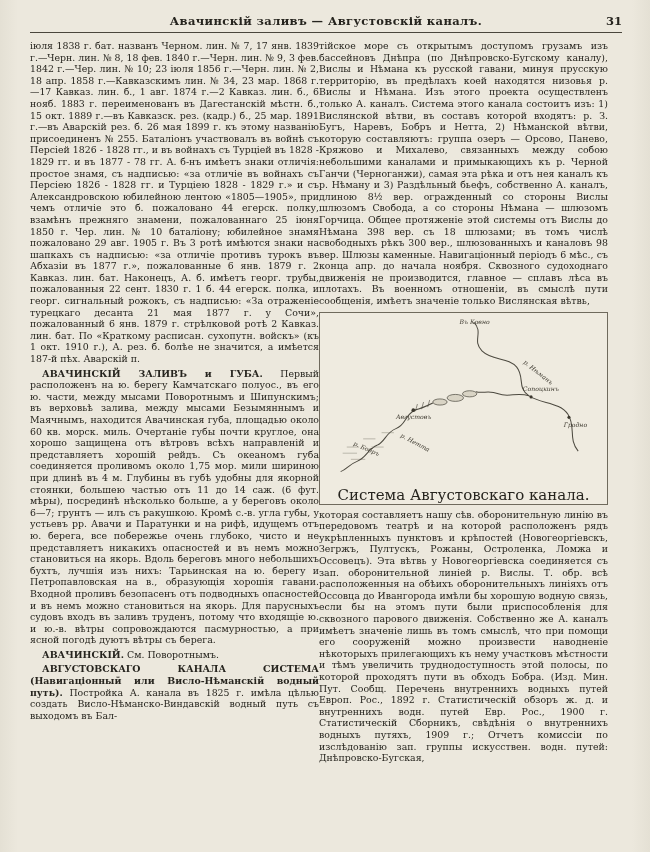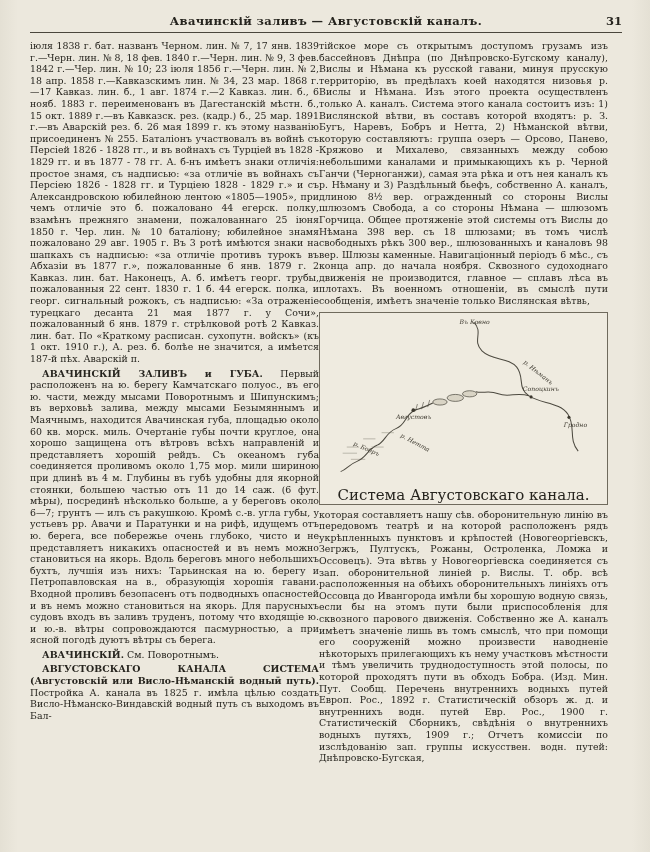--- a/index.html
+++ b/index.html
@@ -84,21 +84,21 @@
 
   <div class="columns">
 
     <div class="col">
       <p class="para noindent"><span>іюля 1838 г. бат. названъ Черном. лин. № 7, 17 янв. 1839 г.—Черн. лин. № 8, 18 фев. 1840 г.—Черн. лин. № 9, 3 фев. 1842 г.—Чер. лин. № 10; 23 іюля 1856 г.—Черн. лин. № 2, 18 апр. 1858 г.—Кавказскимъ лин. № 34, 23 мар. 1868 г.—17 Кавказ. лин. б., 1 авг. 1874 г.—2 Кавказ. лин. б., 6 нояб. 1883 г. переименованъ въ Дагестанскій мѣстн. б., 15 окт. 1889 г.—въ Кавказск. рез. (кадр.) б., 25 мар. 1891 г.—въ Аварскій рез. б. 26 мая 1899 г. къ этому названію присоединенъ № 255. Баталіонъ участвовалъ въ войнѣ съ Персіей 1826 - 1828 гг., и въ войнахъ съ Турціей въ 1828 - 1829 гг. и въ 1877 - 78 гг. А. б-нъ имѣетъ знаки отличія: простое знамя, съ надписью: «за отличіе въ войнахъ съ Персіею 1826 - 1828 гг. и Турціею 1828 - 1829 г.» и съ Александровскою юбилейною лентою «1805—1905», при чемъ отличіе это б. пожаловано 44 егерск. полку, взамѣнъ прежняго знамени, пожалованнаго 25 іюня 1850 г. Чер. лин. № 10 баталіону; юбилейное знамя пожаловано 29 авг. 1905 г. Въ 3 ротѣ имѣются знаки на шапкахъ съ надписью: «за отличіе противъ турокъ въ Абхазіи въ 1877 г.», пожалованные 6 янв. 1879 г. 2 Кавказ. лин. бат. Наконецъ, А. б. имѣетъ георг. трубы, пожалованныя 22 сент. 1830 г. 1 б. 44 егерск. полка, и георг. сигнальный рожокъ, съ надписью: «За отраженіе турецкаго десанта 21 мая 1877 г. у Сочи», пожалованный 6 янв. 1879 г. стрѣлковой ротѣ 2 Кавказ. лин. бат. По «Краткому расписан. сухопутн. войскъ» (къ 1 окт. 1910 г.), А. рез. б. болѣе не значится, а имѣется 187-й пѣх. Аварскій п.</span></p>
 
       <p class="para entry"><b class="head">АВАЧИНСКІЙ ЗАЛИВЪ и ГУБА.</b> <span>Первый расположенъ на ю. берегу Камчатскаго полуос., въ его ю. части, между мысами Поворотнымъ и Шипунскимъ; въ верховьѣ залива, между мысами Безымяннымъ и Маячнымъ, находится Авачинская губа, площадью около 60 кв. морск. миль. Очертаніе губы почти круглое, она хорошо защищена отъ вѣтровъ всѣхъ направленій и представляетъ хорошій рейдъ. Съ океаномъ губа соединяется проливомъ около 1,75 мор. мили шириною при длинѣ въ 4 м. Глубины въ губѣ удобны для якорной стоянки, большею частью отъ 11 до 14 саж. (6 фут. мѣры), посрединѣ нѣсколько больше, а у береговъ около 6—7; грунтъ — илъ съ ракушкою. Кромѣ с.-в. угла губы, у устьевъ рр. Авачи и Паратунки и на рифѣ, идущемъ отъ ю. берега, все побережье очень глубоко, чисто и не представляетъ никакихъ опасностей и въ немъ можно становиться на якорь. Вдоль береговъ много небольшихъ бухтъ, лучшія изъ нихъ: Тарьинская на ю. берегу и Петропавловская на в., образующія хорошія гавани. Входной проливъ безопасенъ отъ подводныхъ опасностей и въ немъ можно становиться на якорь. Для парусныхъ судовъ входъ въ заливъ труденъ, потому что входящіе ю. и ю.-в. вѣтры сопровождаются пасмурностью, а при ясной погодѣ дуютъ вѣтры съ берега.</span></p>
 
       <p class="para entry"><b class="head">АВАЧИНСКІЙ.</b> <span>См. Поворотнымъ.</span></p>
 
-      <p class="para entry"><b class="head">АВГУСТОВСКАГО КАНАЛА СИСТЕМА (Августовскій или Висло-Нѣманскій водный путь).</b> <span>Постройка А. канала въ 1825 г. имѣла цѣлью создать Висло-Нѣманско-Виндавскій водный путь съ выходомъ въ Бал-</span></p>
+      <p class="para entry"><b class="head">АВГУСТОВСКАГО КАНАЛА СИСТЕМА (Навигаціонный или Висло-Нѣманскій водный путь).</b> <span>Постройка А. канала въ 1825 г. имѣла цѣлью создать Висло-Нѣманско-Виндавскій водный путь съ выходомъ въ Бал-</span></p>
     </div>
 
     <div class="col">
       <p class="para noindent"><span>тійское море съ открытымъ доступомъ грузамъ изъ бассейновъ Днѣпра (по Днѣпровско-Бугскому каналу), Вислы и Нѣмана къ русской гавани, минуя прусскую территорію, въ предѣлахъ коей находятся низовья р. Вислы и Нѣмана. Изъ этого проекта осуществленъ только А. каналъ. Система этого канала состоитъ изъ: 1) Вислянской вѣтви, въ составъ которой входятъ: р. З. Бугъ, Наревъ, Бобръ и Нетта, 2) Нѣманской вѣтви, которую составляютъ: группа озеръ — Орсово, Панево, Кряжово и Михалево, связанныхъ между собою небольшими каналами и примыкающихъ къ р. Черной Ганчи (Черноганжи), самая эта рѣка и отъ нея каналъ къ р. Нѣману и 3) Раздѣльный бьефъ, собственно А. каналъ, длиною 8½ вер. огражденный со стороны Вислы шлюзомъ Свобода, а со стороны Нѣмана — шлюзомъ Горчица. Общее протяженіе этой системы отъ Вислы до Нѣмана 398 вер. съ 18 шлюзами; въ томъ числѣ свободныхъ рѣкъ 300 вер., шлюзованныхъ и каналовъ 98 вер. Шлюзы каменные. Навигаціонный періодъ 6 мѣс., съ конца апр. до начала ноября. Сквозного судоходнаго движенія не производится, главное — сплавъ лѣса въ плотахъ. Въ военномъ отношеніи, въ смыслѣ пути сообщенія, имѣетъ значеніе только Вислянская вѣтвь,</span></p>
 
       <div class="figure">
         <svg viewBox="0 0 256 168" xmlns="http://www.w3.org/2000/svg">
 
           <g>
             <line class="marsh" x1="14" y1="128" x2="26" y2="128"></line>

